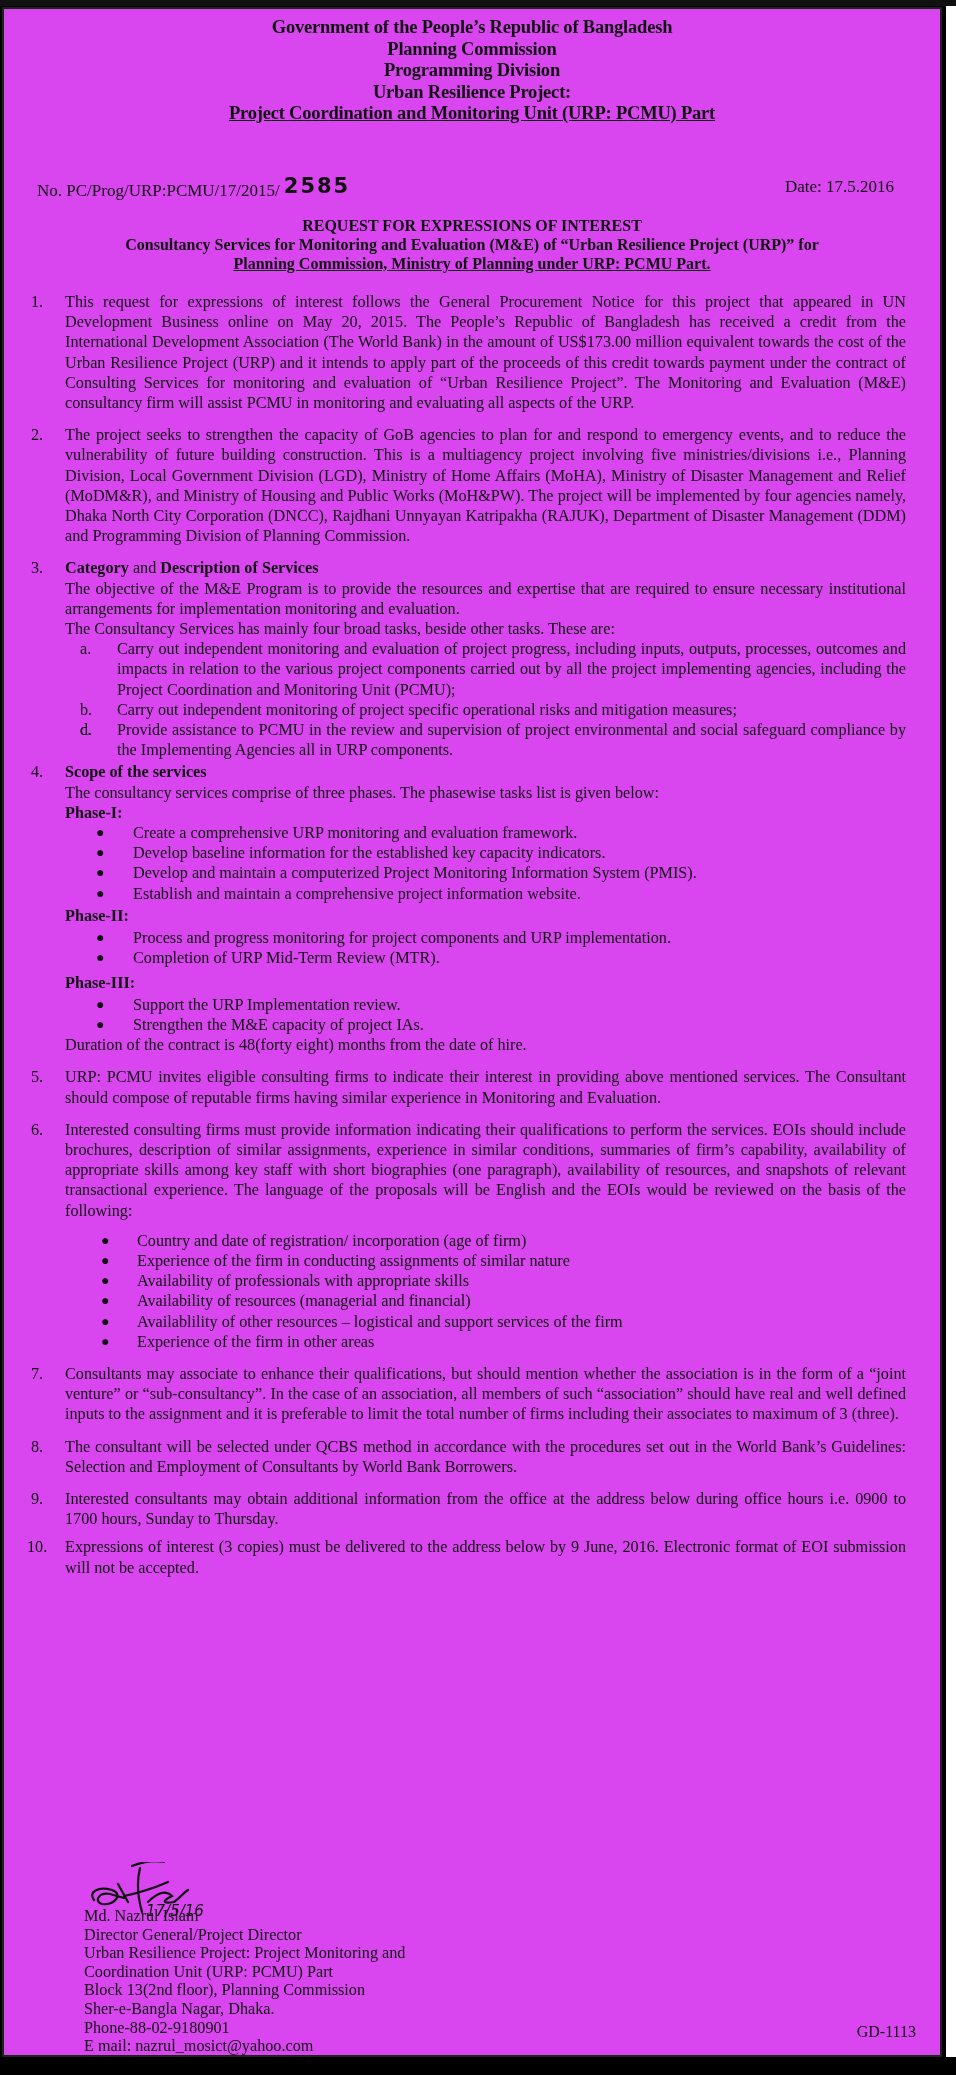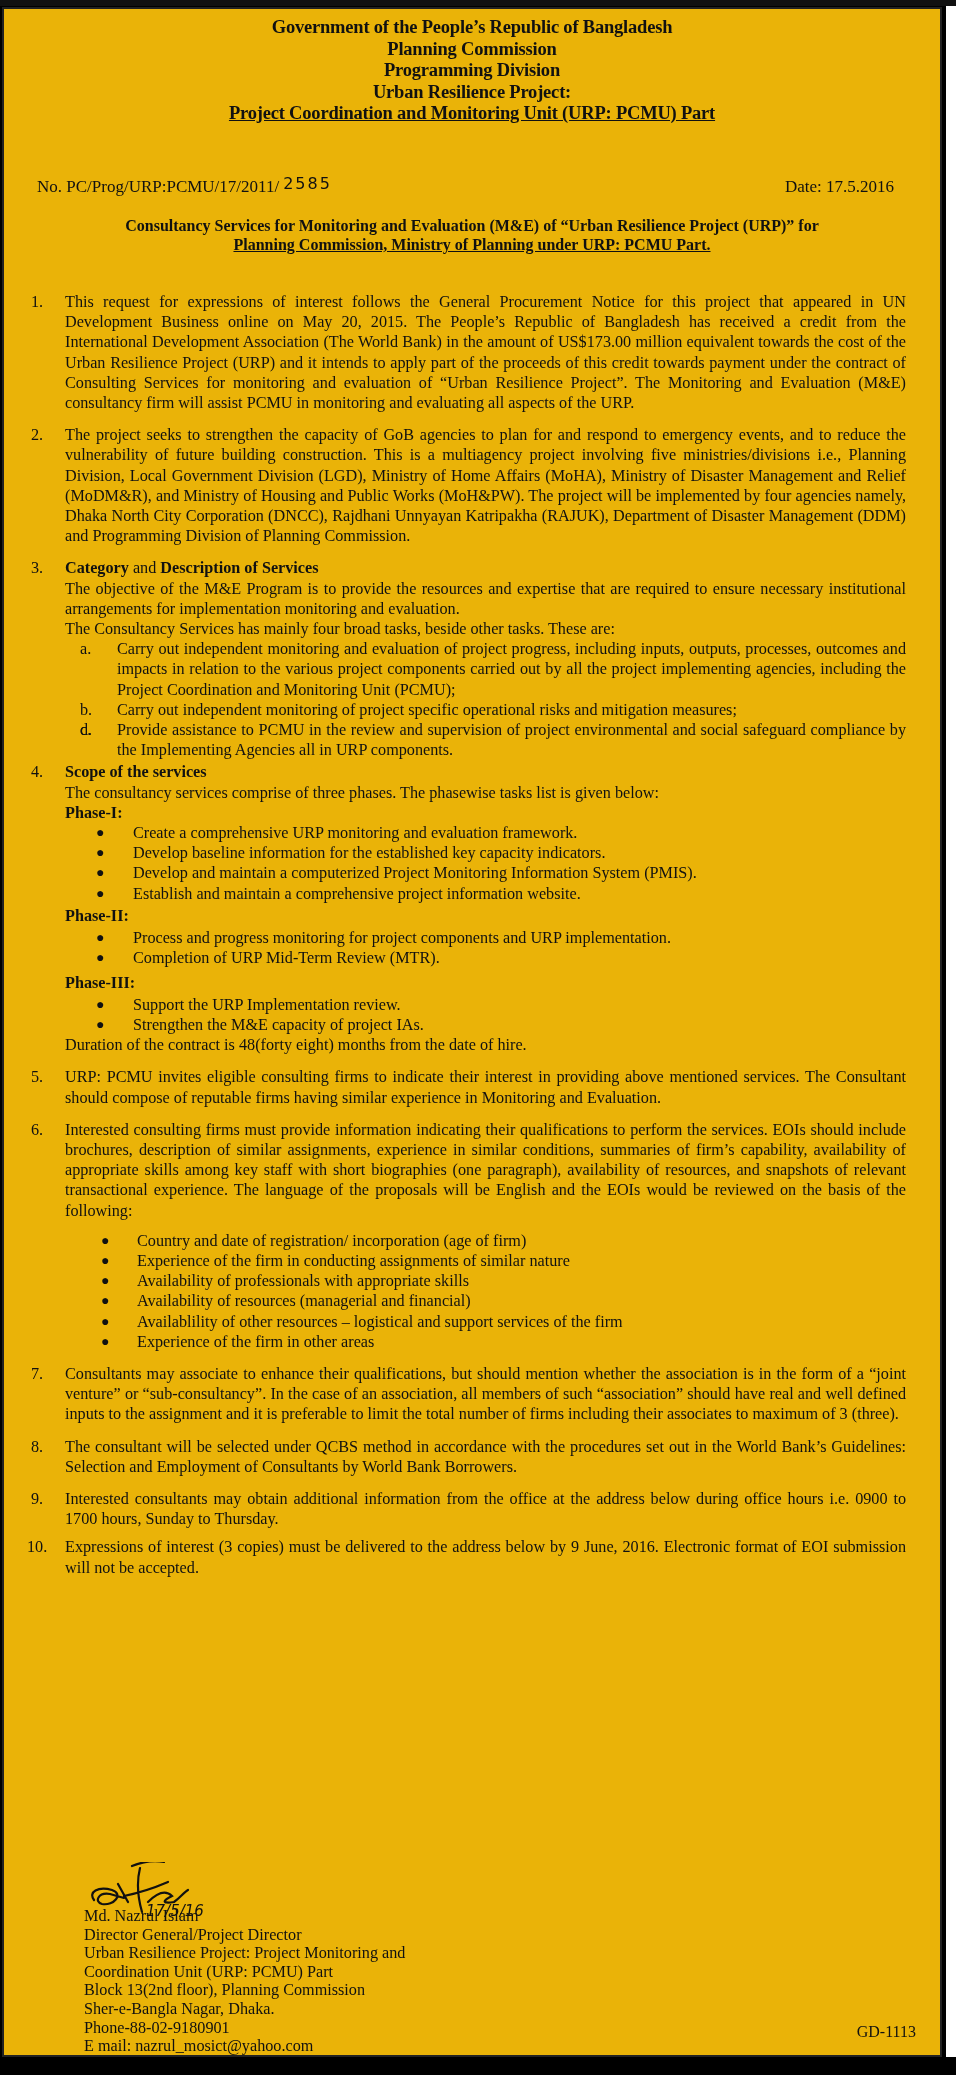--- a/index.html
+++ b/index.html
@@ -3,29 +3,29 @@
 <meta charset="utf-8">
 <style>
   html, body { margin: 0; padding: 0; }
   body {
     width: 956px; height: 2075px; background: #000; position: relative; overflow: hidden;
     font-family: "Liberation Serif", serif; color: #111;
   }
   .topband { position: absolute; left: 0; top: 0; width: 956px; height: 6px; background: #111; }
   .page {
     position: absolute; left: 2px; top: 7px; width: 940px; height: 2050px;
-    background: #eab308; border: 2px solid #222; box-sizing: border-box; padding-left: 32px;
+    background: #d946ef; border: 2px solid #222; box-sizing: border-box; padding-left: 32px;
   }
   .rightstrip { position: absolute; left: 946px; top: 6px; width: 10px; height: 2051px; background: #fff; }
   .hdr { position: absolute; left: 0; width: 100%; text-align: center; font-weight: bold; font-size: 18.5px; line-height: 21.5px; letter-spacing: -0.2px; }
   .hdr div { white-space: nowrap; }
   .u { text-decoration: underline; }
   .refline { position: absolute; left: 30px; right: 30px; top: 165px; font-size: 17px; height: 24px; }
   .refno { position: absolute; left: 3px; top: 3px; }
-  .refno .hand { font-family: "DejaVu Sans", sans-serif; font-size: 16px; font-weight: 400; letter-spacing: 2px; margin-left: 4px; position: relative; top: -3px; margin-top: 25px; }
+  .refno .hand { font-family: "DejaVu Sans", sans-serif; font-size: 21px; font-weight: 700; letter-spacing: 2px; margin-left: 4px; position: relative; top: -3px; margin-top: 25px; }
   .refdate { position: absolute; right: 16px; top: 3px; }
   .title2 { position: absolute; left: 0; width: 100%; top: 207px; text-align: center; font-weight: bold; font-size: 16px; line-height: 19px; }
   .title2 div { white-space: nowrap; }
   .body { position: absolute; left: 0; top: 283px; width: 100%; font-size: 16.2px; line-height: 20.2px; }
   .item { position: relative; padding-left: 61px; padding-right: 34px; text-align: justify; margin-bottom: 8px; }
   .item .num { position: absolute; left: 27px; top: 0; }
   .item p { margin: 0; }
   .bold { font-weight: bold; }
   .sub { position: relative; padding-left: 52px; text-align: justify; }
   .sub .lt { position: absolute; left: 15px; top: 0; }
@@ -49,25 +49,26 @@
 
   <div class="hdr" style="top:8px;">
     <div>Government of the People’s Republic of Bangladesh</div>
     <div>Planning Commission</div>
     <div>Programming Division</div>
     <div>Urban Resilience Project:</div>
     <div class="u">Project Coordination and Monitoring Unit (URP: PCMU) Part</div>
   </div>
 
   <div class="refline">
-    <span class="refno"><span>No. PC/Prog/URP:PCMU/17/2011/</span><span class="hand">2585</span></span>
+    <span class="refno"><span>No. PC/Prog/URP:PCMU/17/2015/</span><span class="hand">2585</span></span>
     <span class="refdate">Date: 17.5.2016</span>
   </div>
 
   <div class="title2">
+    <div>REQUEST FOR EXPRESSIONS OF INTEREST</div>
     <div>Consultancy Services for Monitoring and Evaluation (M&amp;E) of “Urban Resilience Project (URP)” for</div>
     <div class="u">Planning Commission, Ministry of Planning under URP: PCMU Part.</div>
   </div>
 
   <div class="body">
 
     <div class="item">
       <span class="num">1.</span>
       <p>This request for expressions of interest follows the General Procurement Notice for this project that appeared in UN Development Business online on May 20, 2015. The People’s Republic of Bangladesh has received a credit from the International Development Association (The World Bank) in the amount of US$173.00 million equivalent towards the cost of the Urban Resilience Project (URP) and it intends to apply part of the proceeds of this credit towards payment under the contract of Consulting Services for monitoring and evaluation of “Urban Resilience Project”. The Monitoring and Evaluation (M&amp;E) consultancy firm will assist PCMU in monitoring and evaluating all aspects of the URP.</p>
     </div>

